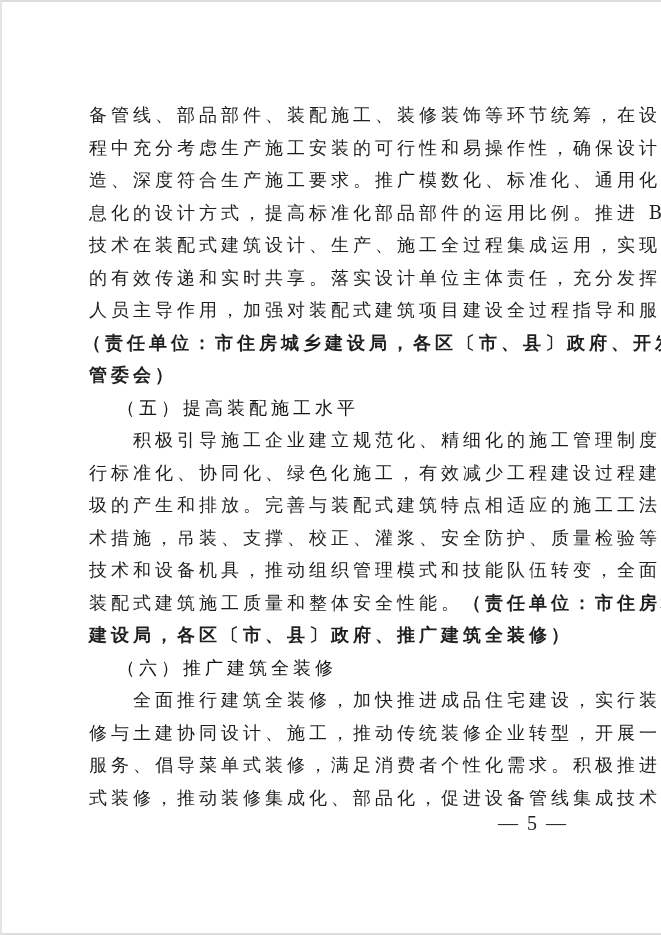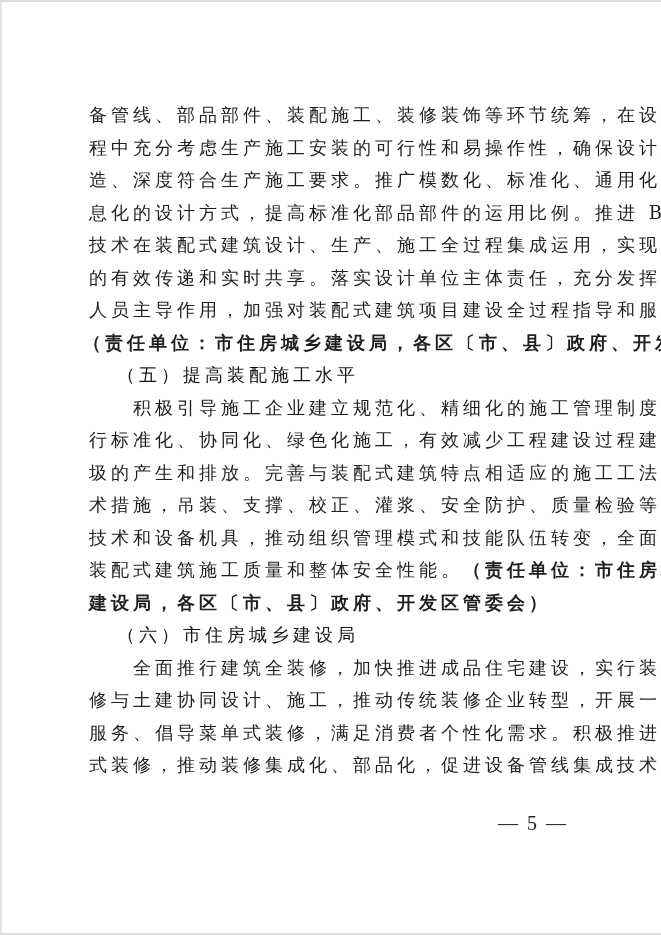--- a/index.html
+++ b/index.html
@@ -36,28 +36,29 @@
 <div class="page">
   <div class="body-text">
     <span class="line">备管线、部品部件、装配施工、装修装饰等环节统筹，在设计过</span>
     <span class="line">程中充分考虑生产施工安装的可行性和易操作性，确保设计构</span>
     <span class="line">造、深度符合生产施工要求。推广模数化、标准化、通用化、信</span>
     <span class="line">息化的设计方式，提高标准化部品部件的运用比例。推进 BIM</span>
     <span class="line">技术在装配式建筑设计、生产、施工全过程集成运用，实现数据</span>
     <span class="line">的有效传递和实时共享。落实设计单位主体责任，充分发挥设计</span>
     <span class="line">人员主导作用，加强对装配式建筑项目建设全过程指导和服务。</span>
     <span class="line bold" style="margin-left:-6px">（责任单位：市住房城乡建设局，各区〔市、县〕政府、开发区</span>
+    <span class="line bold">管委会）</span>
     <span class="line heading" style="padding-left:28px">（五）提高装配施工水平</span>
     <span class="line" style="padding-left:44px">积极引导施工企业建立规范化、精细化的施工管理制度，推</span>
     <span class="line">行标准化、协同化、绿色化施工，有效减少工程建设过程建筑垃</span>
     <span class="line">圾的产生和排放。完善与装配式建筑特点相适应的施工工法和技</span>
     <span class="line">术措施，吊装、支撑、校正、灌浆、安全防护、质量检验等成套</span>
     <span class="line">技术和设备机具，推动组织管理模式和技能队伍转变，全面提升</span>
     <span class="line"><span>装配式建筑施工质量和整体安全性能。</span><span class="bold">（责任单位：市住房城乡</span></span>
-    <span class="line bold">建设局，各区〔市、县〕政府、开发区管委会）</span>
-    <span class="line heading" style="padding-left:28px">（六）市住房城乡建设局</span>
+    <span class="line bold">建设局，各区〔市、县〕政府、推广建筑全装修）</span>
+    <span class="line heading" style="padding-left:28px">（六）推广建筑全装修</span>
     <span class="line" style="padding-left:44px">全面推行建筑全装修，加快推进成品住宅建设，实行装饰装</span>
     <span class="line">修与土建协同设计、施工，推动传统装修企业转型，开展一站式</span>
     <span class="line">服务、倡导菜单式装修，满足消费者个性化需求。积极推进装配</span>
     <span class="line">式装修，推动装修集成化、部品化，促进设备管线集成技术及一</span>
   </div>
   <div class="page-number">— 5 —</div>
 </div>
 
 </body></html>

